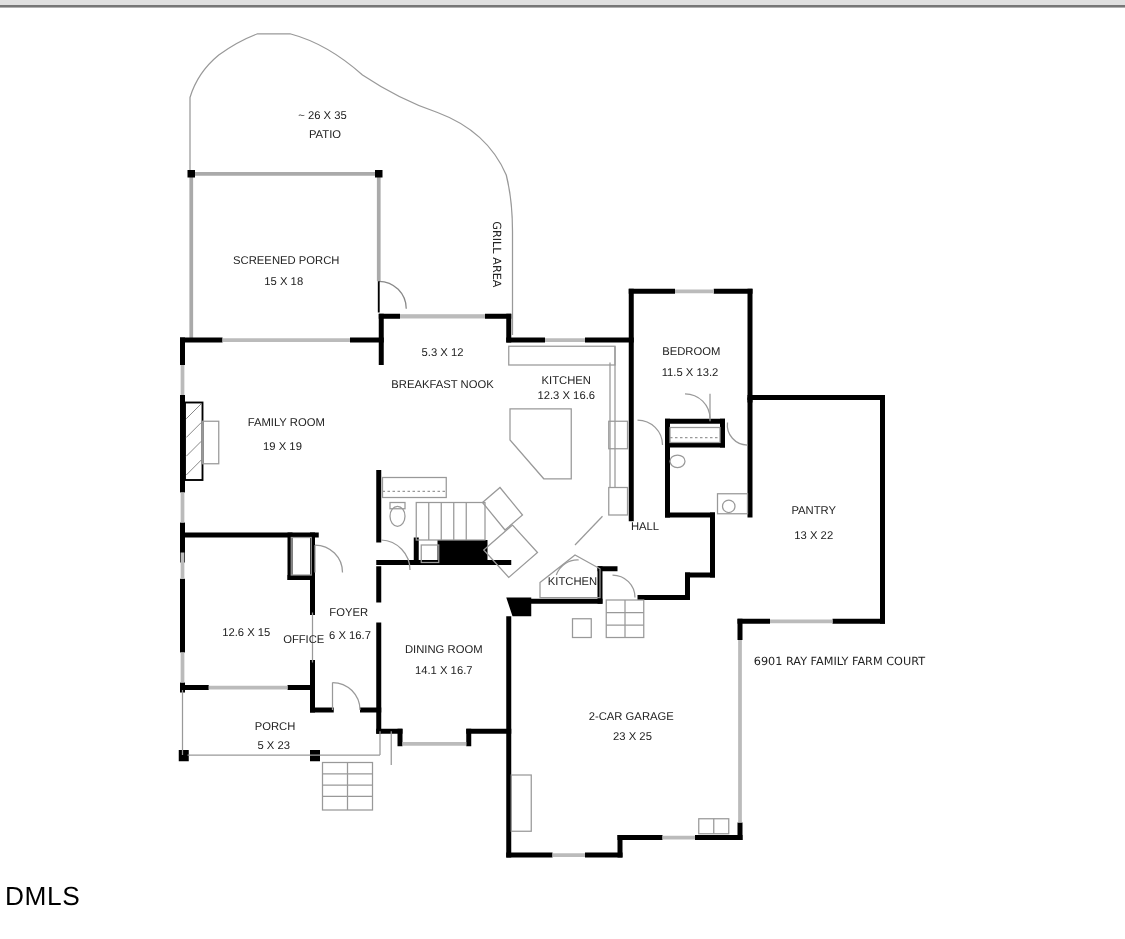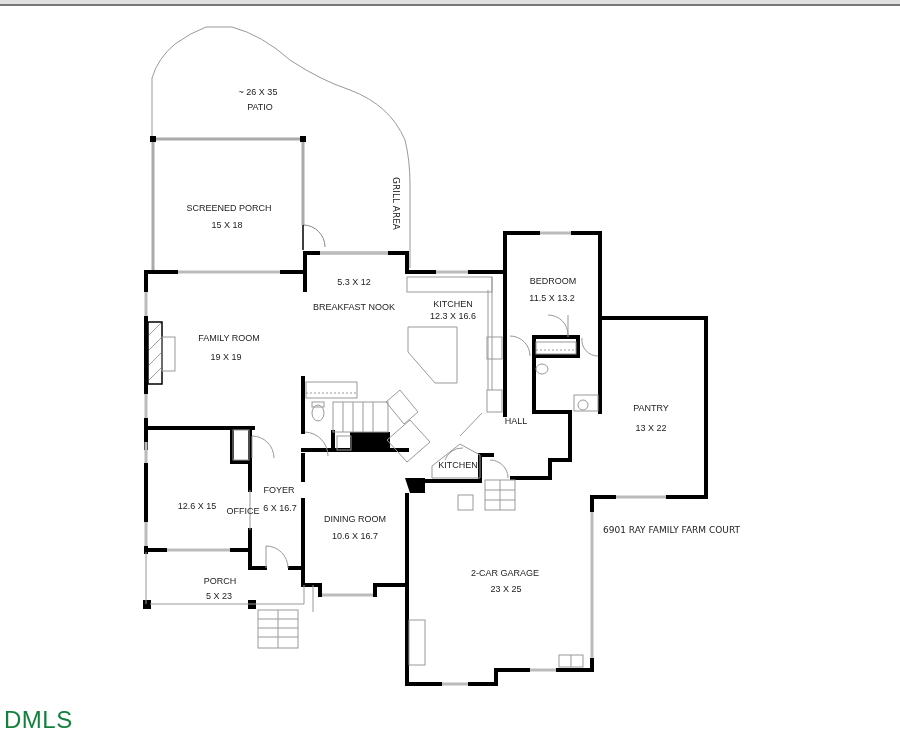--- a/index.html
+++ b/index.html
@@ -2,21 +2,21 @@
 <html><head>
 <meta charset="utf-8">
 <style>
   html, body { margin:0; padding:0; background:#ffffff; }
   body { width:900px; height:751px; position:relative; overflow:hidden; font-family:"DejaVu Sans", sans-serif; }
   .topbar { position:absolute; left:0; top:0; width:900px; height:4px; background:#e0e0e0; border-bottom:2px solid #777; }
   svg.plan { position:absolute; left:0; top:0; }
   .lbl { position:absolute; font-family:Liberation Sans, sans-serif; font-size:9px; color:#222; text-align:left; white-space:nowrap; transform:translateX(-50%); }
   .vlbl { position:absolute; font-family:"DejaVu Sans", sans-serif; font-size:9px; color:#222; white-space:nowrap; transform:rotate(90deg); transform-origin:left top; }
   .addr { position:absolute; font-family:"DejaVu Sans", sans-serif; font-size:9px; color:#222; white-space:nowrap; }
-  .logo { position:absolute; left:4px; top:706px; font-family:"Liberation Sans", sans-serif; font-size:24px; color:#15803d; letter-spacing:0.5px; }
+  .logo { position:absolute; left:4px; top:706px; font-family:"Liberation Sans", sans-serif; font-size:21px; color:#000000; letter-spacing:0.5px; }
 </style>
 </head>
 <body>
 
 <div class="topbar"></div>
 
 <svg class="plan" width="900" height="751" viewBox="0 0 900 751">
 
   <path d="M152,140 L152,78 Q158,58 175,44 Q190,33 206,27 L232,27 Q262,35 290,60 Q320,80 350,90 Q390,105 405,140 Q410,160 410,185 L410,268" fill="none" stroke="#999" stroke-width="1"></path>
 
@@ -237,21 +237,21 @@
 
 <div class="lbl" style="left:458px; top:460px;">KITCHEN</div>
 
 <div class="lbl" style="left:195px; top:506px;margin-left:48px;">OFFICE</div>
 <div class="lbl" style="left:197px; top:501px;">12.6 X 15</div>
 
 <div class="lbl" style="left:279px; top:485px;">FOYER</div>
 <div class="lbl" style="left:280px; top:503px;">6 X 16.7</div>
 
 <div class="lbl" style="left:355px; top:514px;">DINING ROOM</div>
-<div class="lbl" style="left:355px; top:531px;">10.6 X 16.7</div>
+<div class="lbl" style="left:355px; top:531px;">14.1 X 16.7</div>
 
 <div class="lbl" style="left:505px; top:568px;">2-CAR GARAGE</div>
 <div class="lbl" style="left:506px; top:584px;">23 X 25</div>
 
 <div class="lbl" style="left:220px; top:576px;">PORCH</div>
 <div class="lbl" style="left:219px; top:591px;">5 X 23</div>
 
 <div class="addr" style="left:603px; top:525px;">6901 RAY FAMILY FARM COURT</div>
 
 <div class="logo">DMLS</div>

